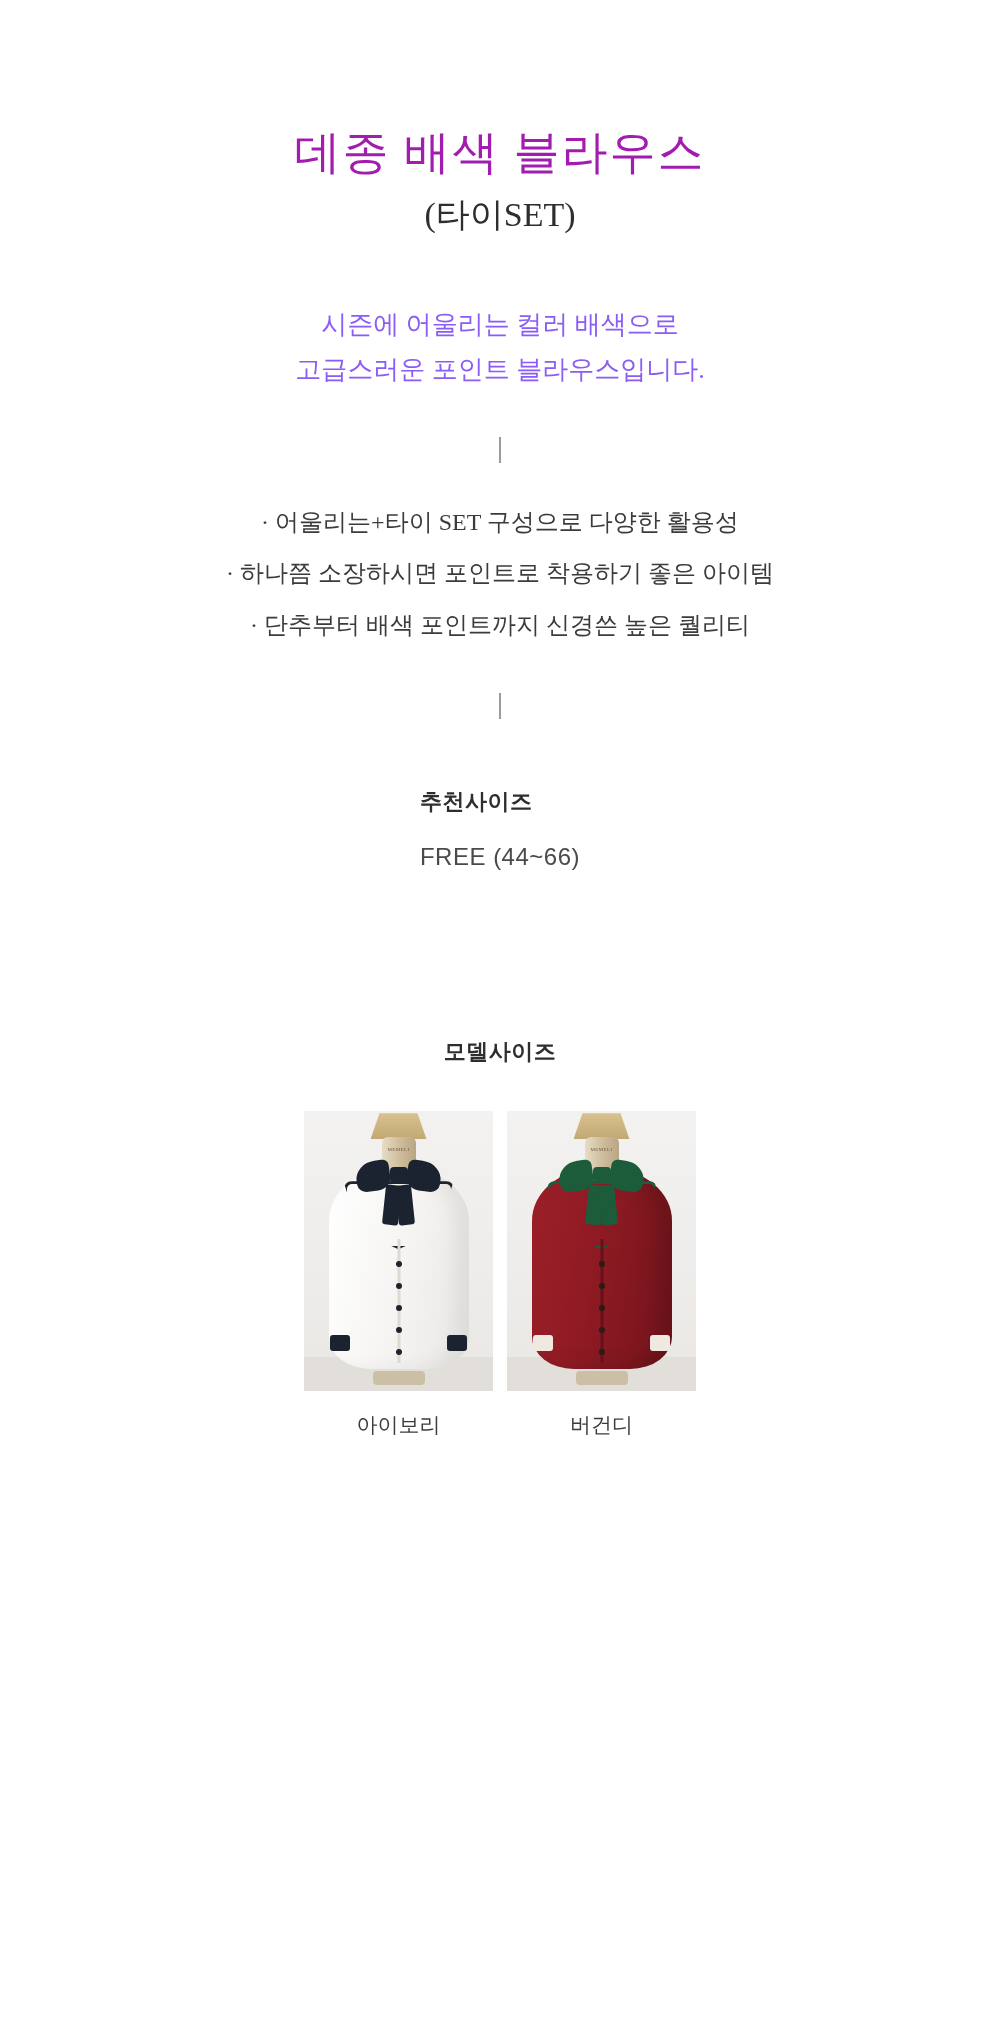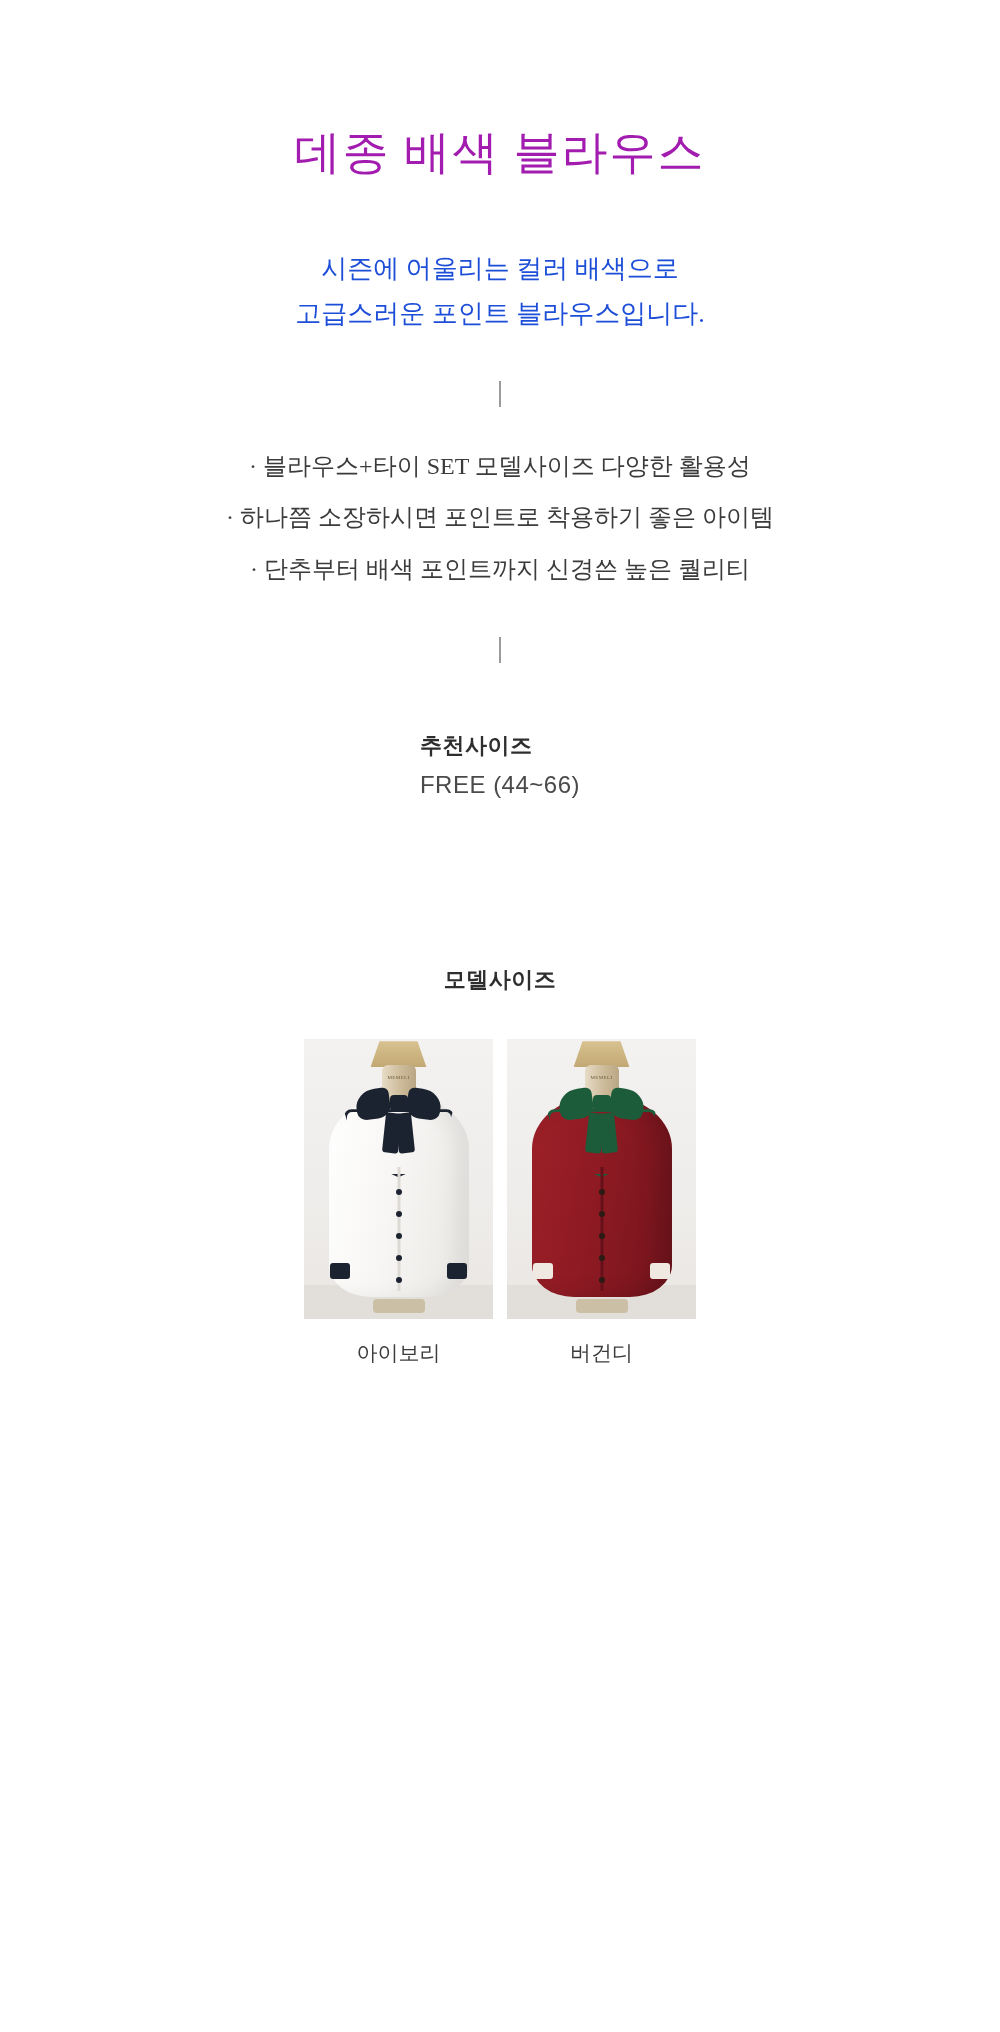--- a/index.html
+++ b/index.html
@@ -44,21 +44,21 @@
     margin-top: 10px;
     font-weight: 400;
   }
 
   .intro {
     margin-top: 64px;
     text-align: center;
     font-family: "Liberation Serif", serif;
     font-size: 26px;
     line-height: 1.75;
-    color: #1d4ed8;
+    color: #8b5cf6;
   }
 
   .divider {
     width: 2px;
     height: 26px;
     background: #9b9b9b;
     margin: 44px 0 0 0;
   }
 
   .bullets {
@@ -83,21 +83,21 @@
     text-align: left;
   }
   .size-head {
     font-family: "Liberation Sans", sans-serif;
     font-size: 22px;
     font-weight: bold;
     color: #2e2e2e;
     letter-spacing: 0.5px;
   }
   .size-value {
-    margin-top: 10px;
+    margin-top: 26px;
     font-family: "Liberation Sans", sans-serif;
     font-size: 24px;
     color: #4a4a4a;
     letter-spacing: 0.5px;
   }
 
   .model-block {
     margin-top: 166px;
     text-align: center;
   }
@@ -285,31 +285,32 @@
     border-radius: 4px;
   }
 </style>
 </head>
 <body>
 
 <div class="page">
 
   <div class="title-block">
     <div class="title-main">데종 배색 블라우스</div>
+    <div class="title-sub">(타이SET)</div>
   </div>
 
   <div class="intro">
     <div>시즌에 어울리는 컬러 배색으로</div>
     <div>고급스러운 포인트 블라우스입니다.</div>
   </div>
 
   <div class="divider"></div>
 
   <div class="bullets">
-    <div>· 블라우스+타이 SET 모델사이즈 다양한 활용성</div>
+    <div>· 어울리는+타이 SET 구성으로 다양한 활용성</div>
     <div>· 하나쯤 소장하시면 포인트로 착용하기 좋은 아이템</div>
     <div>· 단추부터 배색 포인트까지 신경쓴 높은 퀄리티</div>
   </div>
 
   <div class="divider2"></div>
 
   <div class="size-block">
     <div class="size-head">추천사이즈</div>
     <div class="size-value">FREE (44~66)</div>
   </div>

